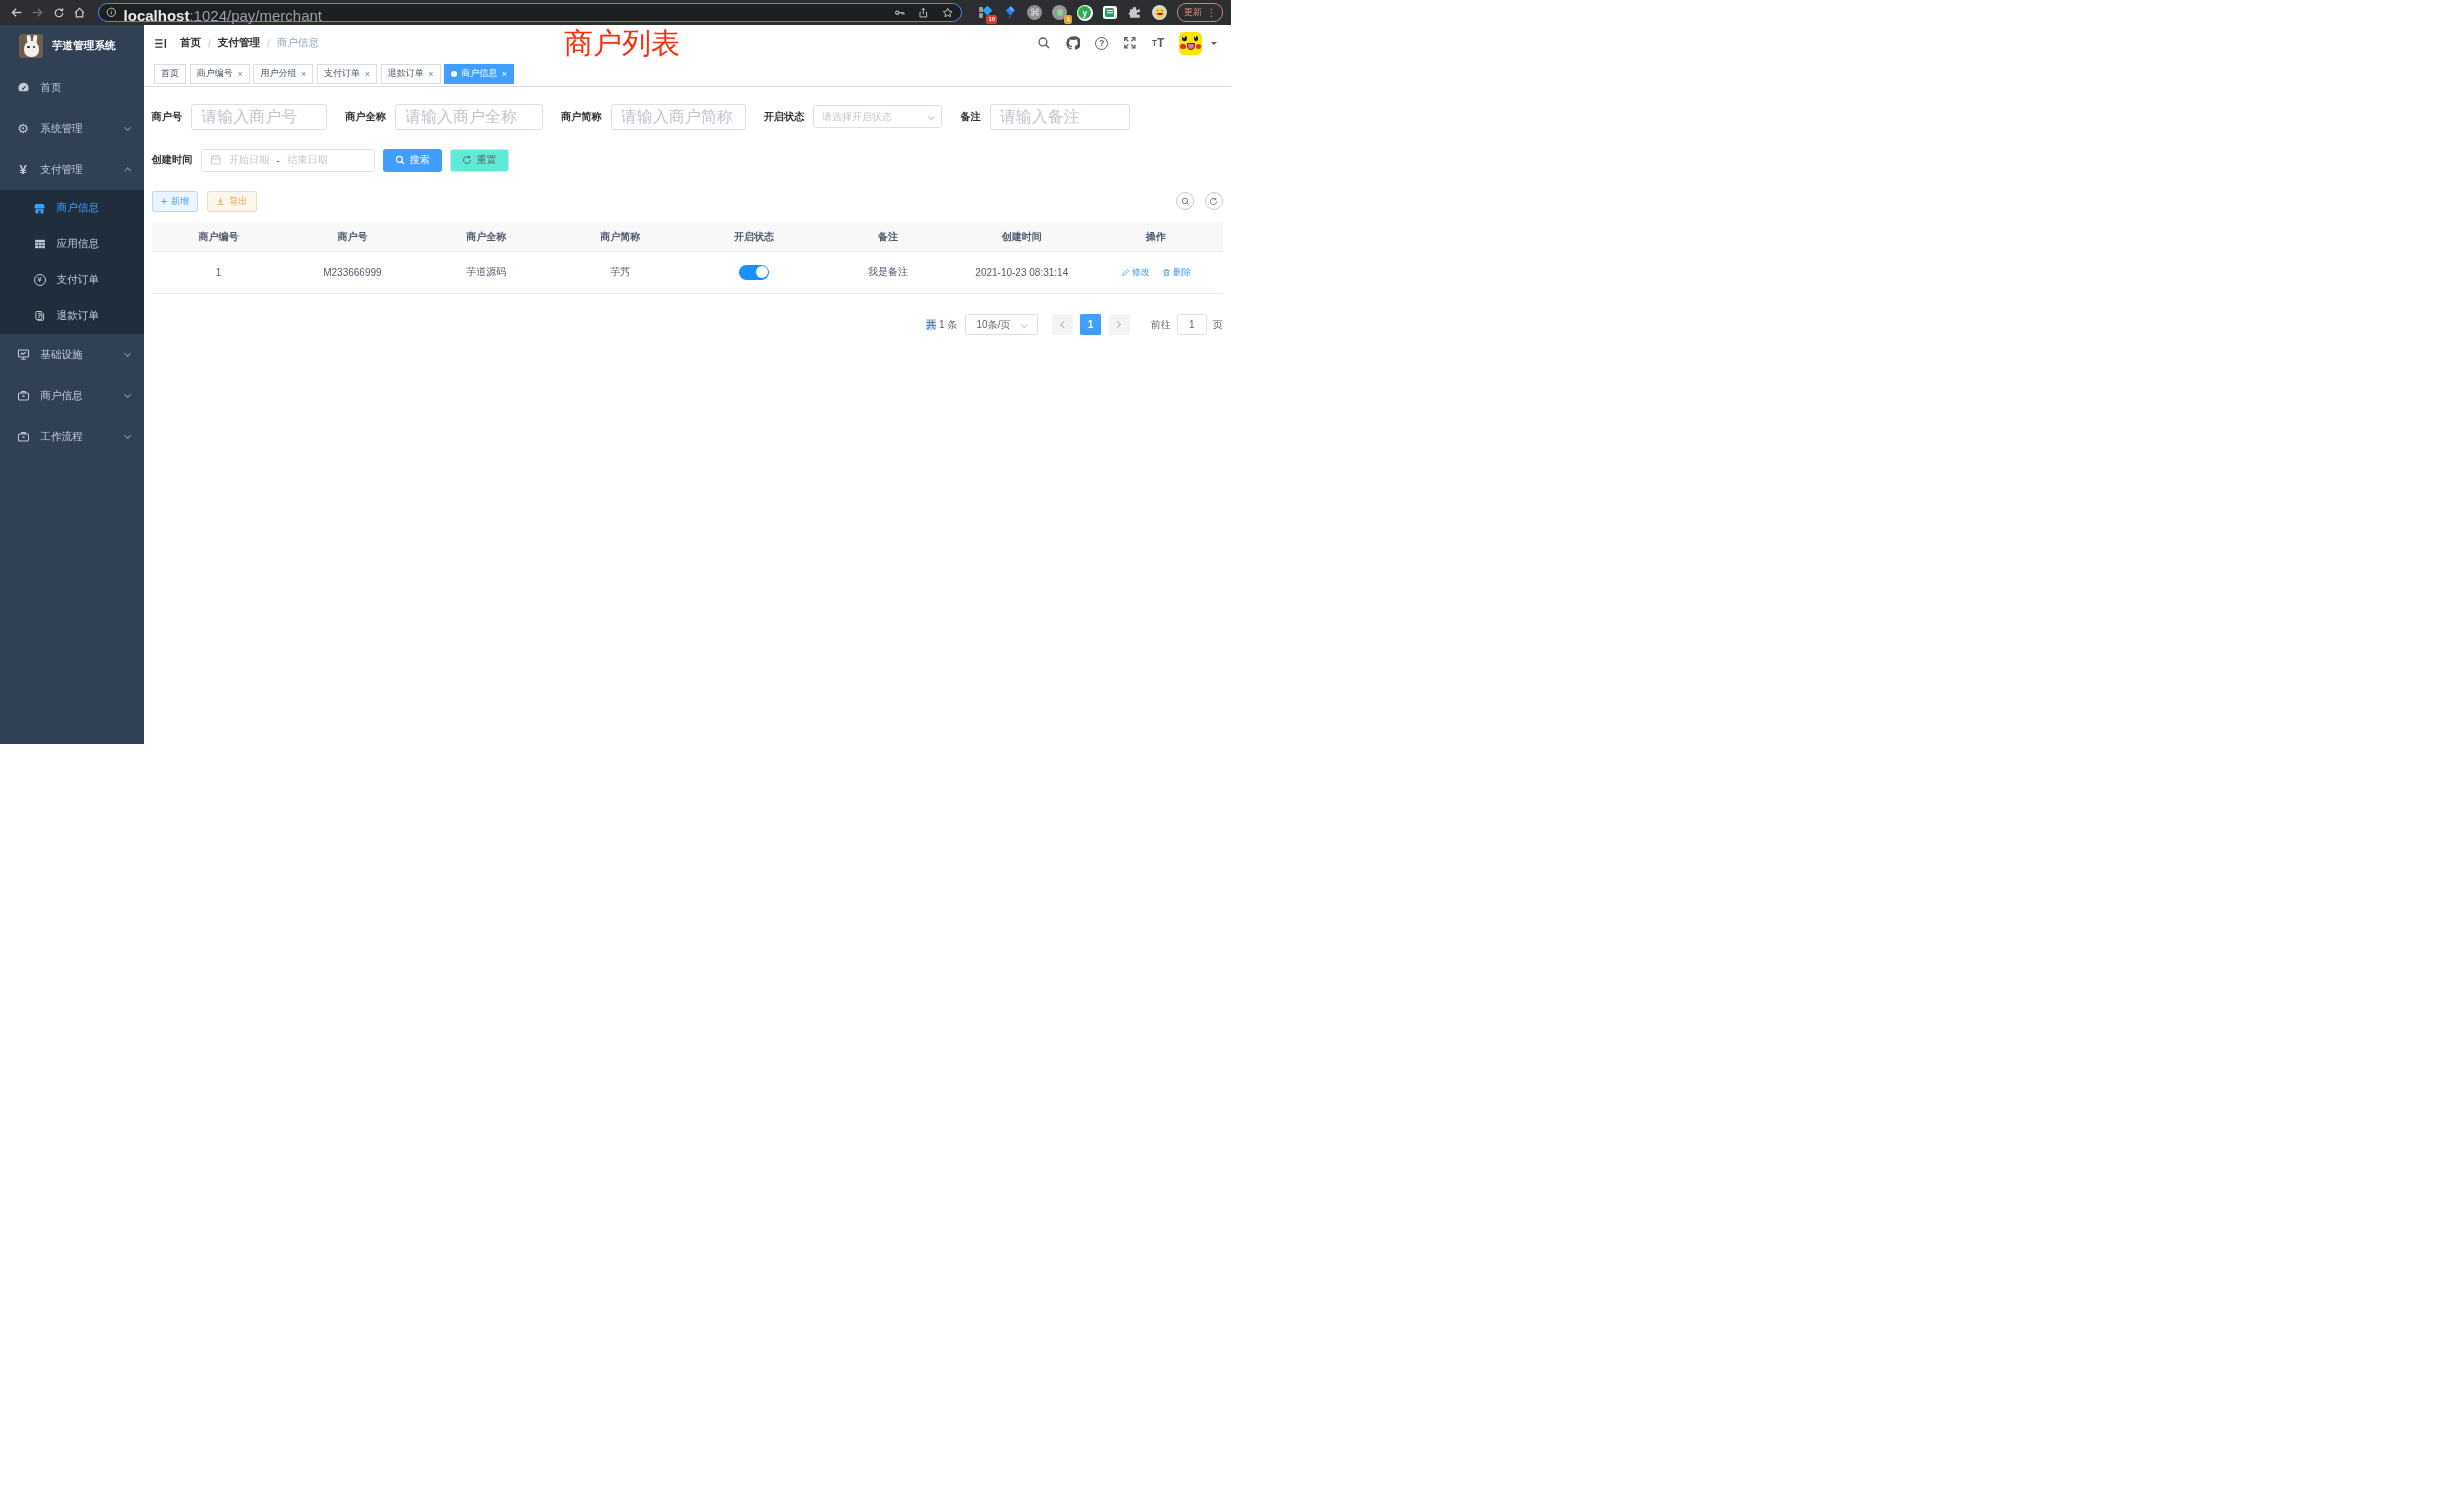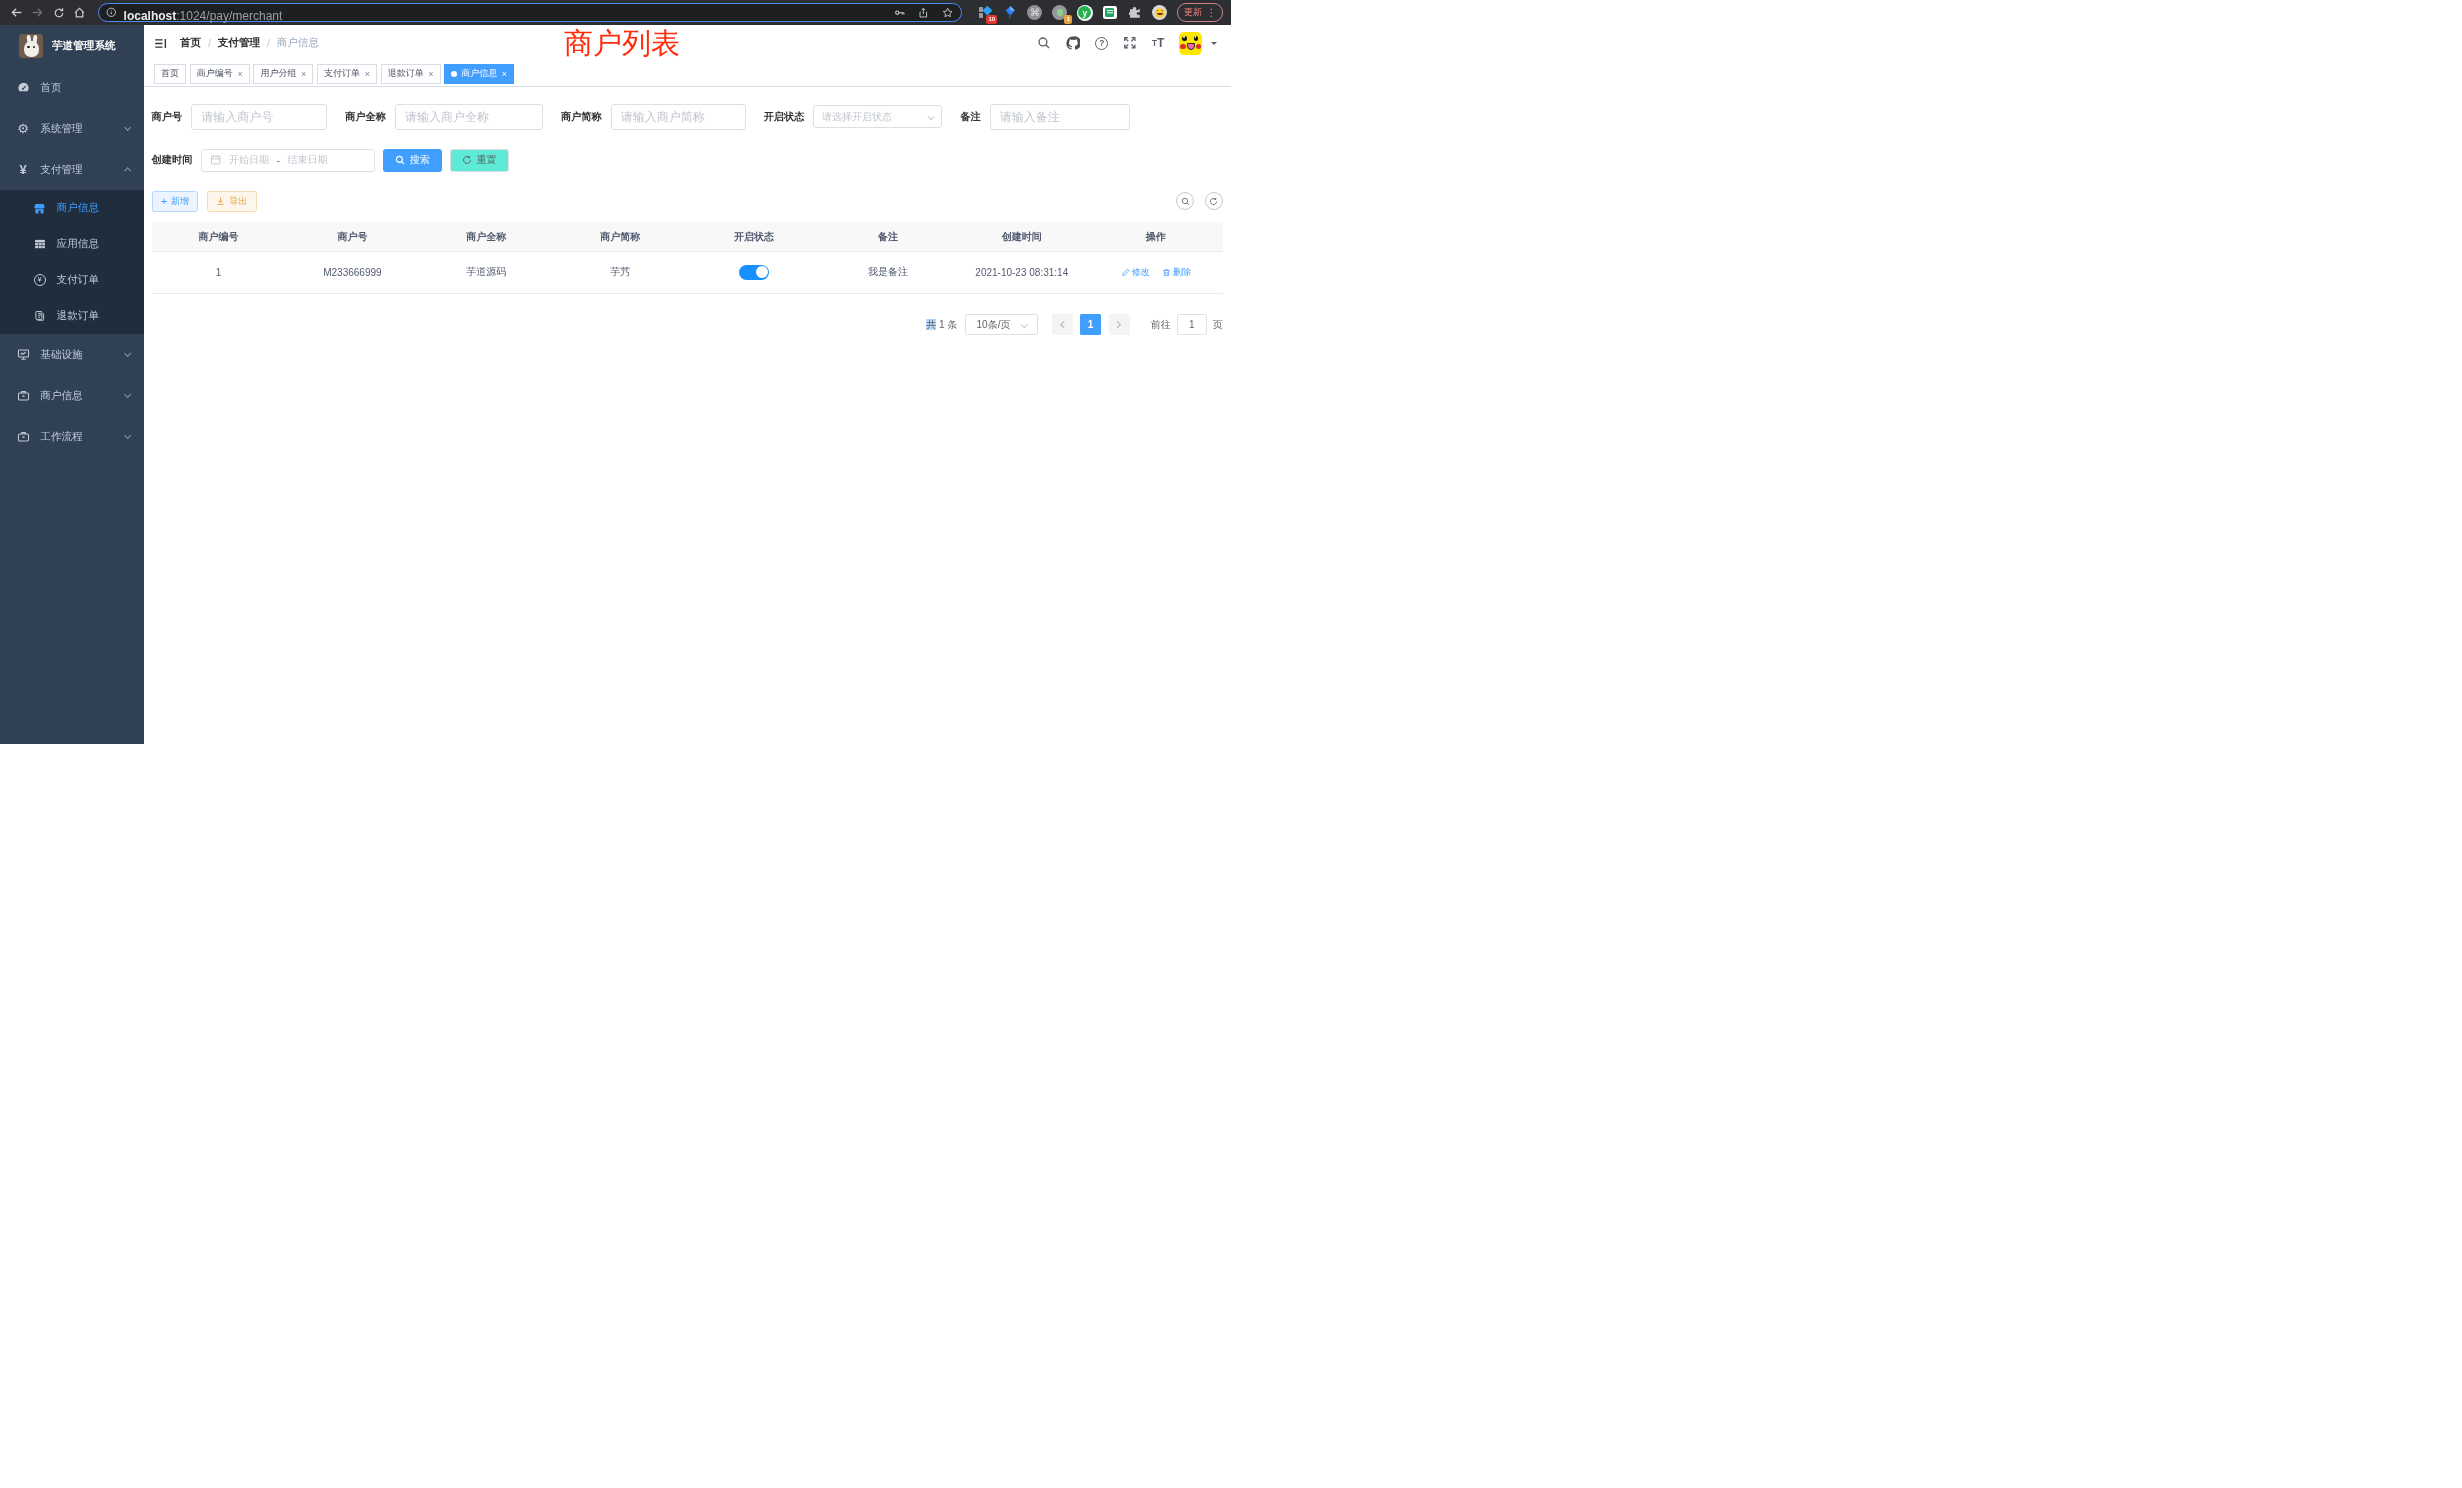--- a/index.html
+++ b/index.html
@@ -4,21 +4,21 @@
 <style>
   * { margin:0; padding:0; box-sizing:border-box; }
   body { font-family:"Liberation Sans","DejaVu Sans",sans-serif; background:#fff; }
   .page { position:relative; width:1231px; height:744px; background:#fff; overflow:hidden; }
 
   
   .browser-bar { height:25px; background:#2d2e31; display:flex; align-items:center; padding:0 7.6px; }
   .nav-ic { width:18px; height:18px; display:flex; align-items:center; justify-content:center; color:#c9cacc; margin-right:3px; flex:none; cursor:pointer; }
   .nav-ic.disabled { color:#6f7074; }
   .url-pill { flex:1; min-width:0; height:19px; border:1.5px solid #4b8bf5; border-radius:10.6px; background:#1d1f20; display:flex; align-items:center; padding:0 7.6px; margin:0 6px; }
-  .url-txt { font-size:12px; white-space:nowrap;margin-top:6px; }
+  .url-txt { font-size:15px; white-space:nowrap;margin-top:6px; }
   .url-host { color:#e8eaed; font-weight:700; }
   .url-rest { color:#9aa0a6; }
   .pill-ic { color:#c9cacc; margin-left:13px; display:flex; align-items:center; flex:none; }
   .pill-spacer { flex:1; }
   .ext-row { display:flex; align-items:center; flex:none; }
   .ext { position:relative; width:16px; height:16px; margin-left:9px; display:flex; align-items:center; justify-content:center; flex:none; cursor:pointer; }
   .badge { position:absolute; bottom:-3px; right:-4.5px; background:#e2382e; color:#fff; font-size:6px; line-height:1; padding:1.5px 2.3px; border-radius:2.3px; font-weight:700; }
   .badge.orange { background:#e8a33d; }
   .ext-cmd { width:15px; height:15px; border-radius:50%; background:#8f9094; color:#dfe0e2; font-size:10px; display:flex; align-items:center; justify-content:center; }
   .ext-dot-outer { width:15px; height:15px; border-radius:50%; background:#97989c; display:flex; align-items:center; justify-content:center; }
@@ -90,21 +90,21 @@
   .tag .x { font-size:9px; color:#7a8699; margin-left:0.8px; }
   .tag.active { background:#409eff; border-color:#409eff; color:#fff; }
   .tag.active .x { color:#fff; }
   .tag .dot { width:6px; height:6px; border-radius:50%; background:#fff; }
 
   
   .content { padding:16.7px 8.3px 0 7.6px; }
   .frow { display:flex; align-items:center; margin-bottom:19px; }
   .fg { display:flex; align-items:center; margin-right:18px; }
   .fg > label { font-size:10.2px; font-weight:700; color:#303133; margin-right:9px; white-space:nowrap; cursor:default; }
-  .inp { height:23px; border:0.8px solid #dcdfe6; border-radius:3px; font-size:12px; color:#606266; padding:12px 9px; outline:none; font-family:inherit; }
+  .inp { height:23px; border:0.8px solid #dcdfe6; border-radius:3px; font-size:16px; color:#606266; padding:12px 9px; outline:none; font-family:inherit; }
   .inp::placeholder { color:#c0c4cc; }
   .sel { width:129px; height:23px; border:0.8px solid #dcdfe6; border-radius:3px; display:flex; align-items:center; justify-content:space-between; padding:0 7.6px; color:#c0c4cc; font-size:10px; cursor:pointer; }
   .sel .cv, .psize .cv { width:4.5px; height:4.5px; border-right:1px solid #c0c4cc; border-bottom:1px solid #c0c4cc; transform:rotate(45deg); margin-bottom:1.5px; }
   .drange { width:174px; height:23px; border:0.8px solid #dcdfe6; border-radius:3px; display:flex; align-items:center; padding:0 7.6px; gap:7.6px; font-size:10px; color:#c0c4cc; cursor:pointer; }
   .drange .cal { color:#c0c4cc; display:flex; }
   .drange .sep { color:#606266; }
   .btn { height:23px; border-radius:3px; font-size:10px; display:inline-flex; align-items:center; gap:4.5px; padding:0 11.4px; cursor:pointer; border:0.8px solid transparent; font-family:inherit; }
   .btn-search { background:#409eff; color:#fff; margin-left:-10.6px; }
   .btn-reset { background:#5eead4; border-color:#dcdfe6; color:#606266; margin-left:7.6px; }
   .toolbar { display:flex; align-items:center; margin-bottom:10.6px; }

